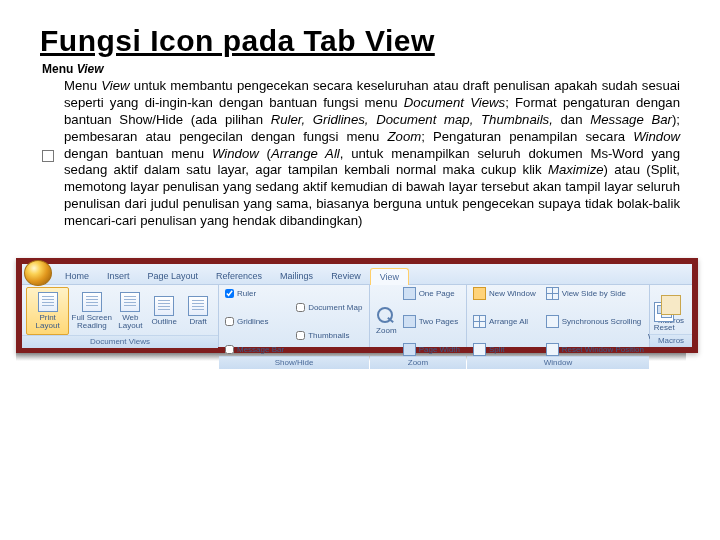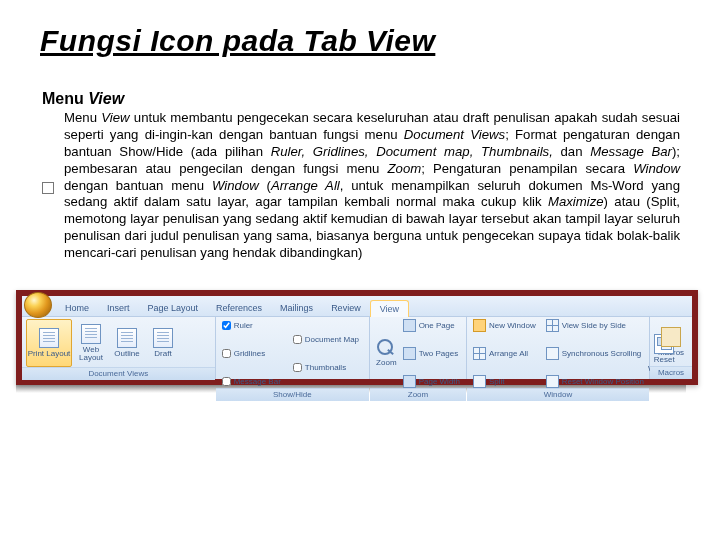--- a/index.html
+++ b/index.html
@@ -13,26 +13,25 @@
     overflow: hidden;
   }
   .slide {
     padding: 24px 40px 10px 40px;
     box-sizing: border-box;
   }
   .title {
     font-size: 30px;
     font-weight: bold;
     text-decoration: underline;
-    margin-bottom: 32px;
+    margin-bottom: 4px;
     letter-spacing: .5px;
-    font-style: italic;
   }
   .subhead {
-    font-size: 16px;
+    font-size: 12px;
     font-weight: bold;
     margin-left: 2px;
   }
   .subhead .ital { font-style: italic; font-weight: bold; }
   .body-row {
     display: flex;
     align-items: center;
     margin-top: 2px;
   }
   .bullet {
@@ -211,20 +210,24 @@
       </div>
   </div>
   <div class="groups">
 
     <div class="group" style="width:196px">
       <div class="group-body" id="dv-body">
           <div class="big-btn active" style="width: 44px;">
             <div class="icon-box page"></div>
             <span>Print Layout</span>
           </div>
+          <div class="big-btn" style="width: 44px;">
+            <div class="icon-box page"></div>
+            <span>Full Screen Reading</span>
+          </div>
           <div class="big-btn" style="width: 34px;">
             <div class="icon-box page"></div>
             <span>Web Layout</span>
           </div>
           <div class="big-btn" style="width: 34px;">
             <div class="icon-box page"></div>
             <span>Outline</span>
           </div>
           <div class="big-btn" style="width: 34px;">
             <div class="icon-box page"></div>

